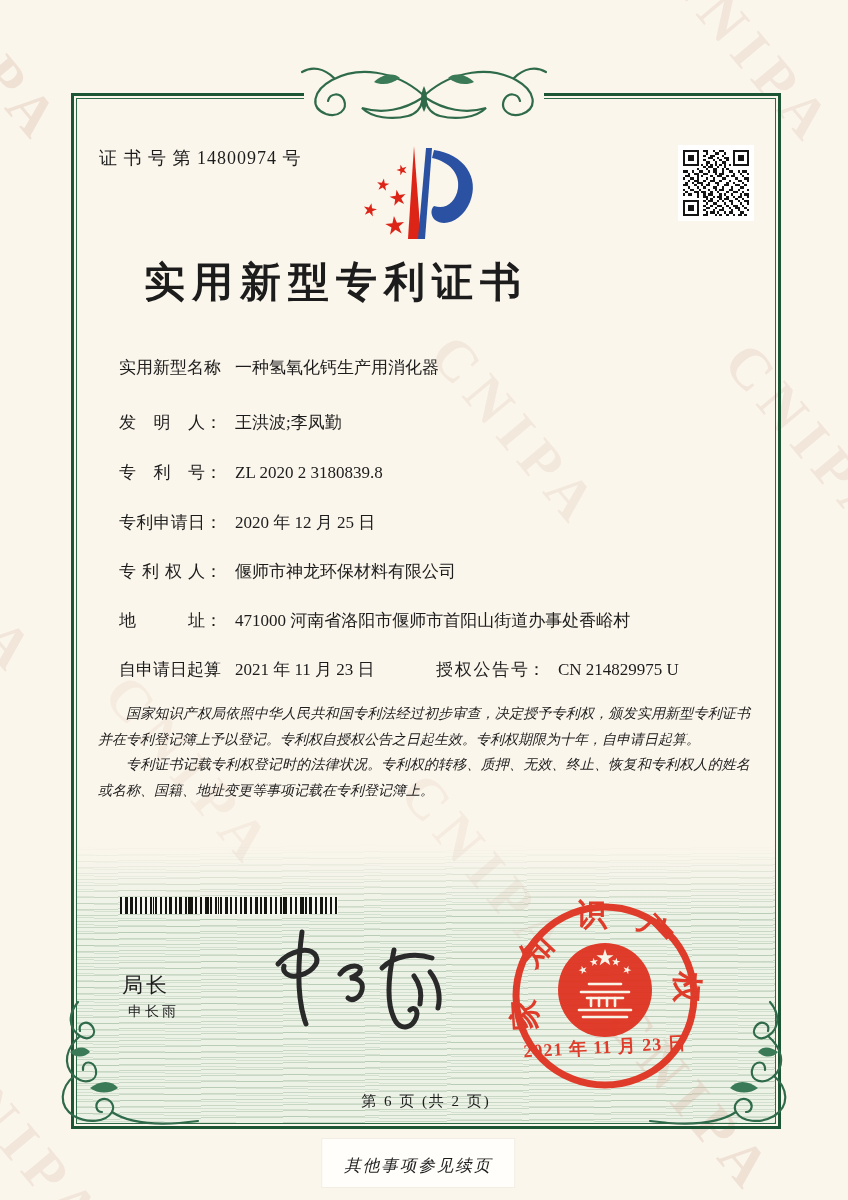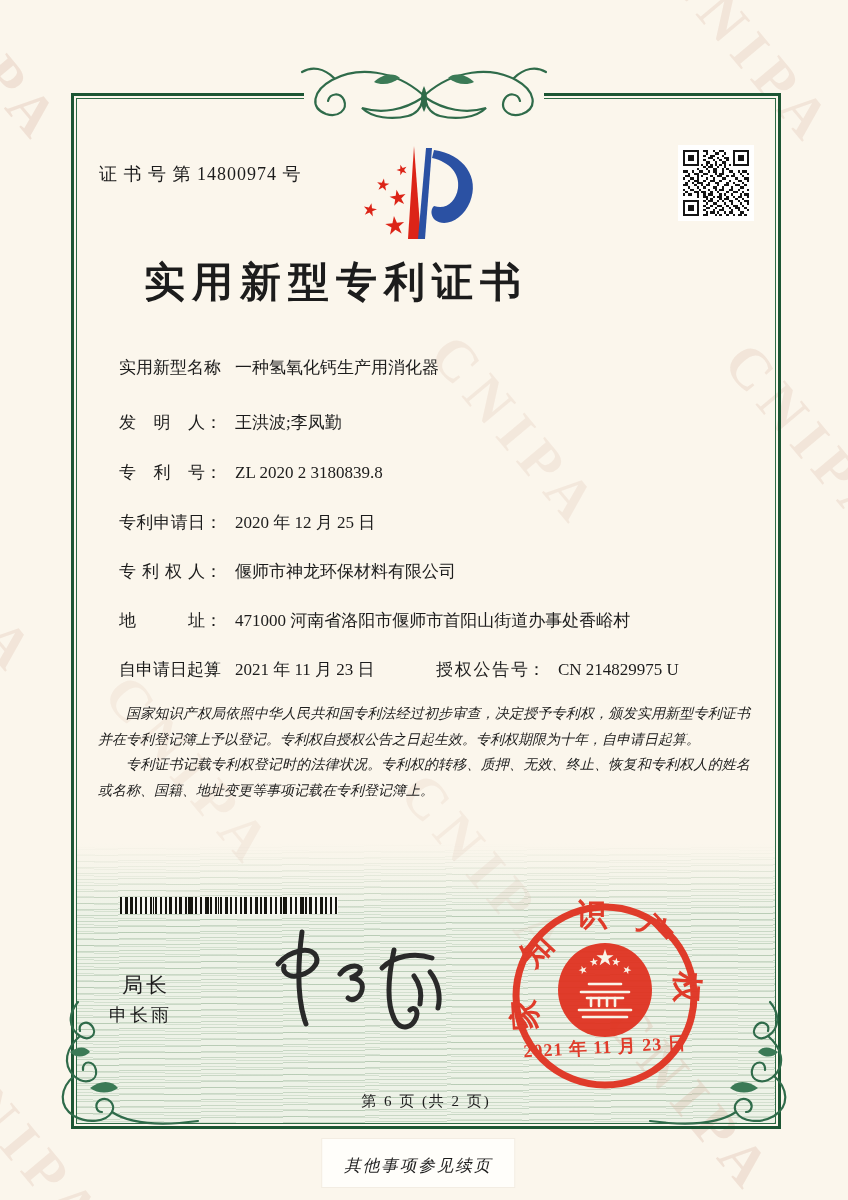--- a/index.html
+++ b/index.html
@@ -23,21 +23,21 @@
       background:linear-gradient(#fbf6ec, rgba(251,246,236,0));}
 
   
   .frame{position:absolute;left:71px;top:93px;width:704px;height:1030px;
          border:3px solid #1c5634;z-index:2;pointer-events:none;}
   .frame-inner{position:absolute;left:2px;top:2px;right:2px;bottom:2px;border:1px solid #2c6a45;}
 
   .deco{position:absolute;z-index:3;pointer-events:none;}
 
   
-  .certno{position:absolute;left:99px;top:146px;font-size:18px;letter-spacing:1px;z-index:4;margin-top:16px;}
+  .certno{position:absolute;left:99px;top:146px;font-size:18px;letter-spacing:1px;z-index:4;}
   .title{position:absolute;left:0;top:255px;width:672px;text-align:center;font-size:41px;
          font-weight:bold;letter-spacing:7px;z-index:4;}
   .frow{position:absolute;left:119px;width:660px;font-size:17px;z-index:4;white-space:nowrap;}
   .flabel{display:inline-block;width:86px;text-align:justify;text-align-last:justify;vertical-align:bottom;}
   .fcolon{display:inline-block;}
   .fvalue{margin-left:13px;margin-top:15px;}
   .fsecond{position:absolute;left:317px;top:0;}
   .fsecond .flabel{width:92px;}
   .paras{position:absolute;left:98px;top:701px;width:652px;font-size:14px;line-height:25.6px;
          text-align:justify;font-style:italic;z-index:4;}
@@ -45,21 +45,21 @@
 
   .barcode{position:absolute;left:120px;top:897px;width:218px;height:17px;z-index:4;
     background:
       repeating-linear-gradient(90deg,#15150f 0 2px, rgba(0,0,0,0) 2px 5px),
       repeating-linear-gradient(90deg, rgba(0,0,0,0) 0 7px, #15150f 7px 8px, rgba(0,0,0,0) 8px 13px),
       repeating-linear-gradient(90deg, rgba(0,0,0,0) 0 11px, #15150f 11px 13px, rgba(0,0,0,0) 13px 19px),
       #f6f6f2;}
 
   .signer-title{position:absolute;left:122px;top:971px;font-size:21px;z-index:4;
       font-family:"Liberation Sans","DejaVu Sans",sans-serif;letter-spacing:3px;}
-  .signer-name{position:absolute;left:109px;top:1003px;font-size:18px;z-index:4;
+  .signer-name{position:absolute;left:128px;top:1003px;font-size:14px;z-index:4;
       font-family:Liberation Serif, serif;letter-spacing:3px;}
   .signature{position:absolute;left:248px;top:922px;z-index:5;}
 
   .seal{position:absolute;left:495px;top:886px;z-index:6;}
 
   .pagefoot{position:absolute;left:71px;top:1092px;width:710px;text-align:center;
       font-size:15px;letter-spacing:2px;z-index:4;}
   .note{position:absolute;left:50%;top:1139px;transform:translateX(-53%);
       background:#fffefa;padding:16px 22px 10px;font-size:16.5px;font-style:italic;
       letter-spacing:2px;z-index:4;box-shadow:0 0 0 1px rgba(120,110,90,.06);}

